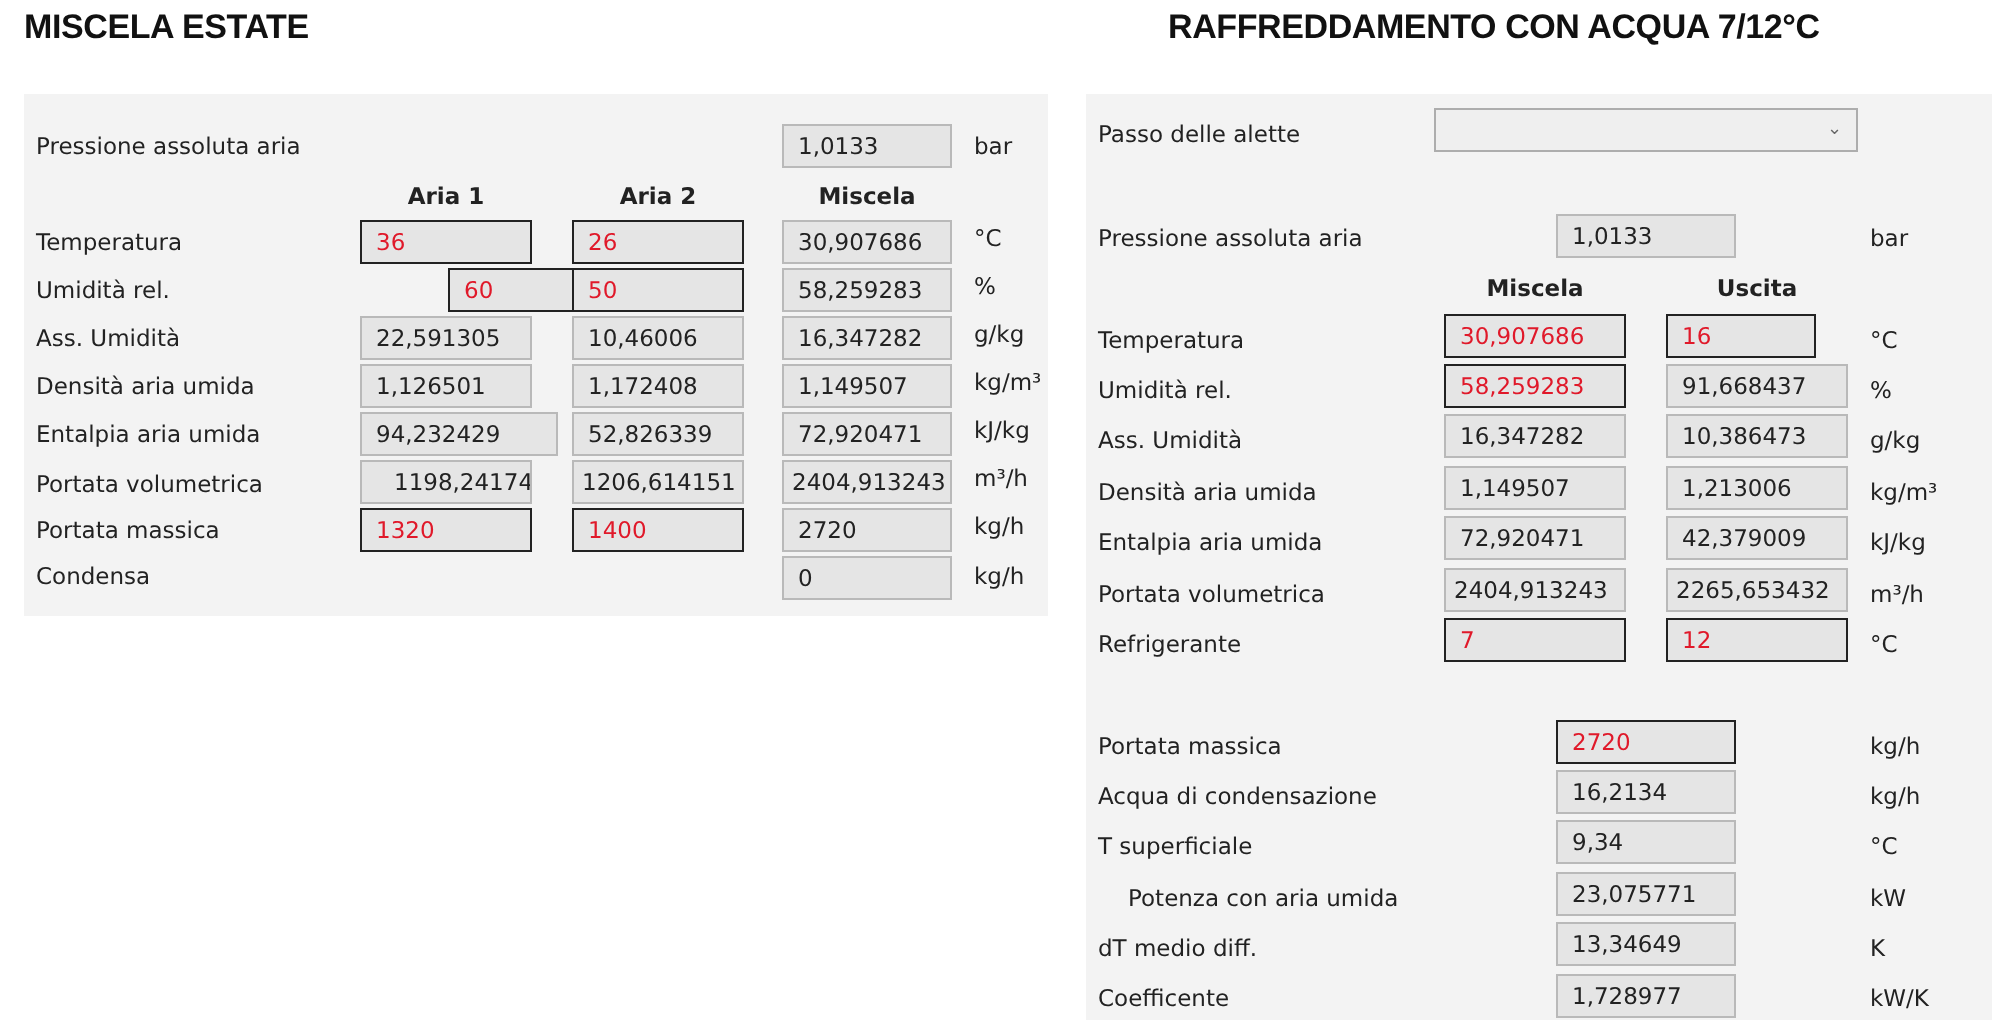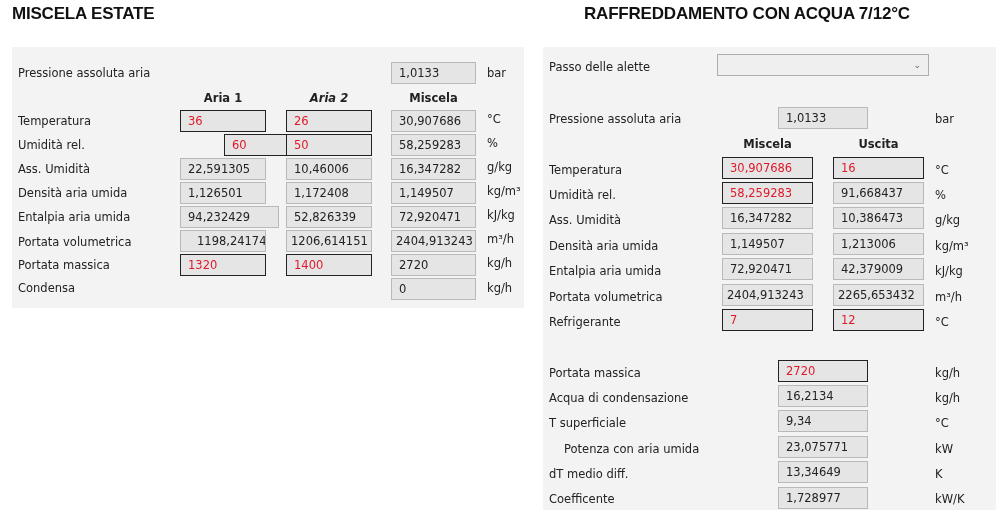--- a/index.html
+++ b/index.html
@@ -18,21 +18,21 @@
 <body>
 
 <div class="title" style="left:12px;">MISCELA ESTATE</div>
 <div class="panel" style="left:12px;top:47px;width:512px;height:261px;"></div>
 
 <div class="lbl" style="left:18px;top:66px;">Pressione assoluta aria</div>
 <div class="box" style="left:391px;top:62px;width:85px;">1,0133</div>
 <div class="unit" style="left:487px;top:66px;">bar</div>
 
 <div class="hdr" style="left:180px;top:91px;width:86px;">Aria 1</div>
-<div class="hdr" style="left:286px;top:91px;width:86px;font-style:italic;">Aria 2</div>
+<div class="hdr" style="left:286px;top:91px;width:86px;">Aria 2</div>
 <div class="hdr" style="left:391px;top:91px;width:85px;">Miscela</div>
 
 <div class="lbl" style="left:18px;top:114px;">Temperatura</div>
 <div class="box in" style="left:180px;top:110px;width:86px;">36</div>
 <div class="box in" style="left:286px;top:110px;width:86px;">26</div>
 <div class="box" style="left:391px;top:110px;width:85px;">30,907686</div>
 <div class="unit" style="left:487px;top:112px;">°C</div>
 
 <div class="lbl" style="left:18px;top:138px;">Umidità rel.</div>
 <div class="box in" style="left:180px;top:134px;width:86px;margin-left:44px;">60</div>
@@ -84,21 +84,21 @@
 
 <div class="lbl" style="left:549px;top:112px;">Pressione assoluta aria</div>
 <div class="box" style="left:778px;top:107px;width:90px;">1,0133</div>
 <div class="unit" style="left:935px;top:112px;">bar</div>
 
 <div class="hdr" style="left:722px;top:137px;width:91px;">Miscela</div>
 <div class="hdr" style="left:833px;top:137px;width:91px;">Uscita</div>
 
 <div class="lbl" style="left:549px;top:163px;">Temperatura</div>
 <div class="box in" style="left:722px;top:157px;width:91px;">30,907686</div>
-<div class="box in" style="left:833px;top:157px;width:91px;">16</div>
+<div class="box in" style="left:833px;top:157px;width:75px;">16</div>
 <div class="unit" style="left:935px;top:163px;">°C</div>
 
 <div class="lbl" style="left:549px;top:188px;">Umidità rel.</div>
 <div class="box in" style="left:722px;top:182px;width:91px;">58,259283</div>
 <div class="box" style="left:833px;top:182px;width:91px;">91,668437</div>
 <div class="unit" style="left:935px;top:188px;">%</div>
 
 <div class="lbl" style="left:549px;top:213px;">Ass. Umidità</div>
 <div class="box" style="left:722px;top:207px;width:91px;">16,347282</div>
 <div class="box" style="left:833px;top:207px;width:91px;">10,386473</div>

